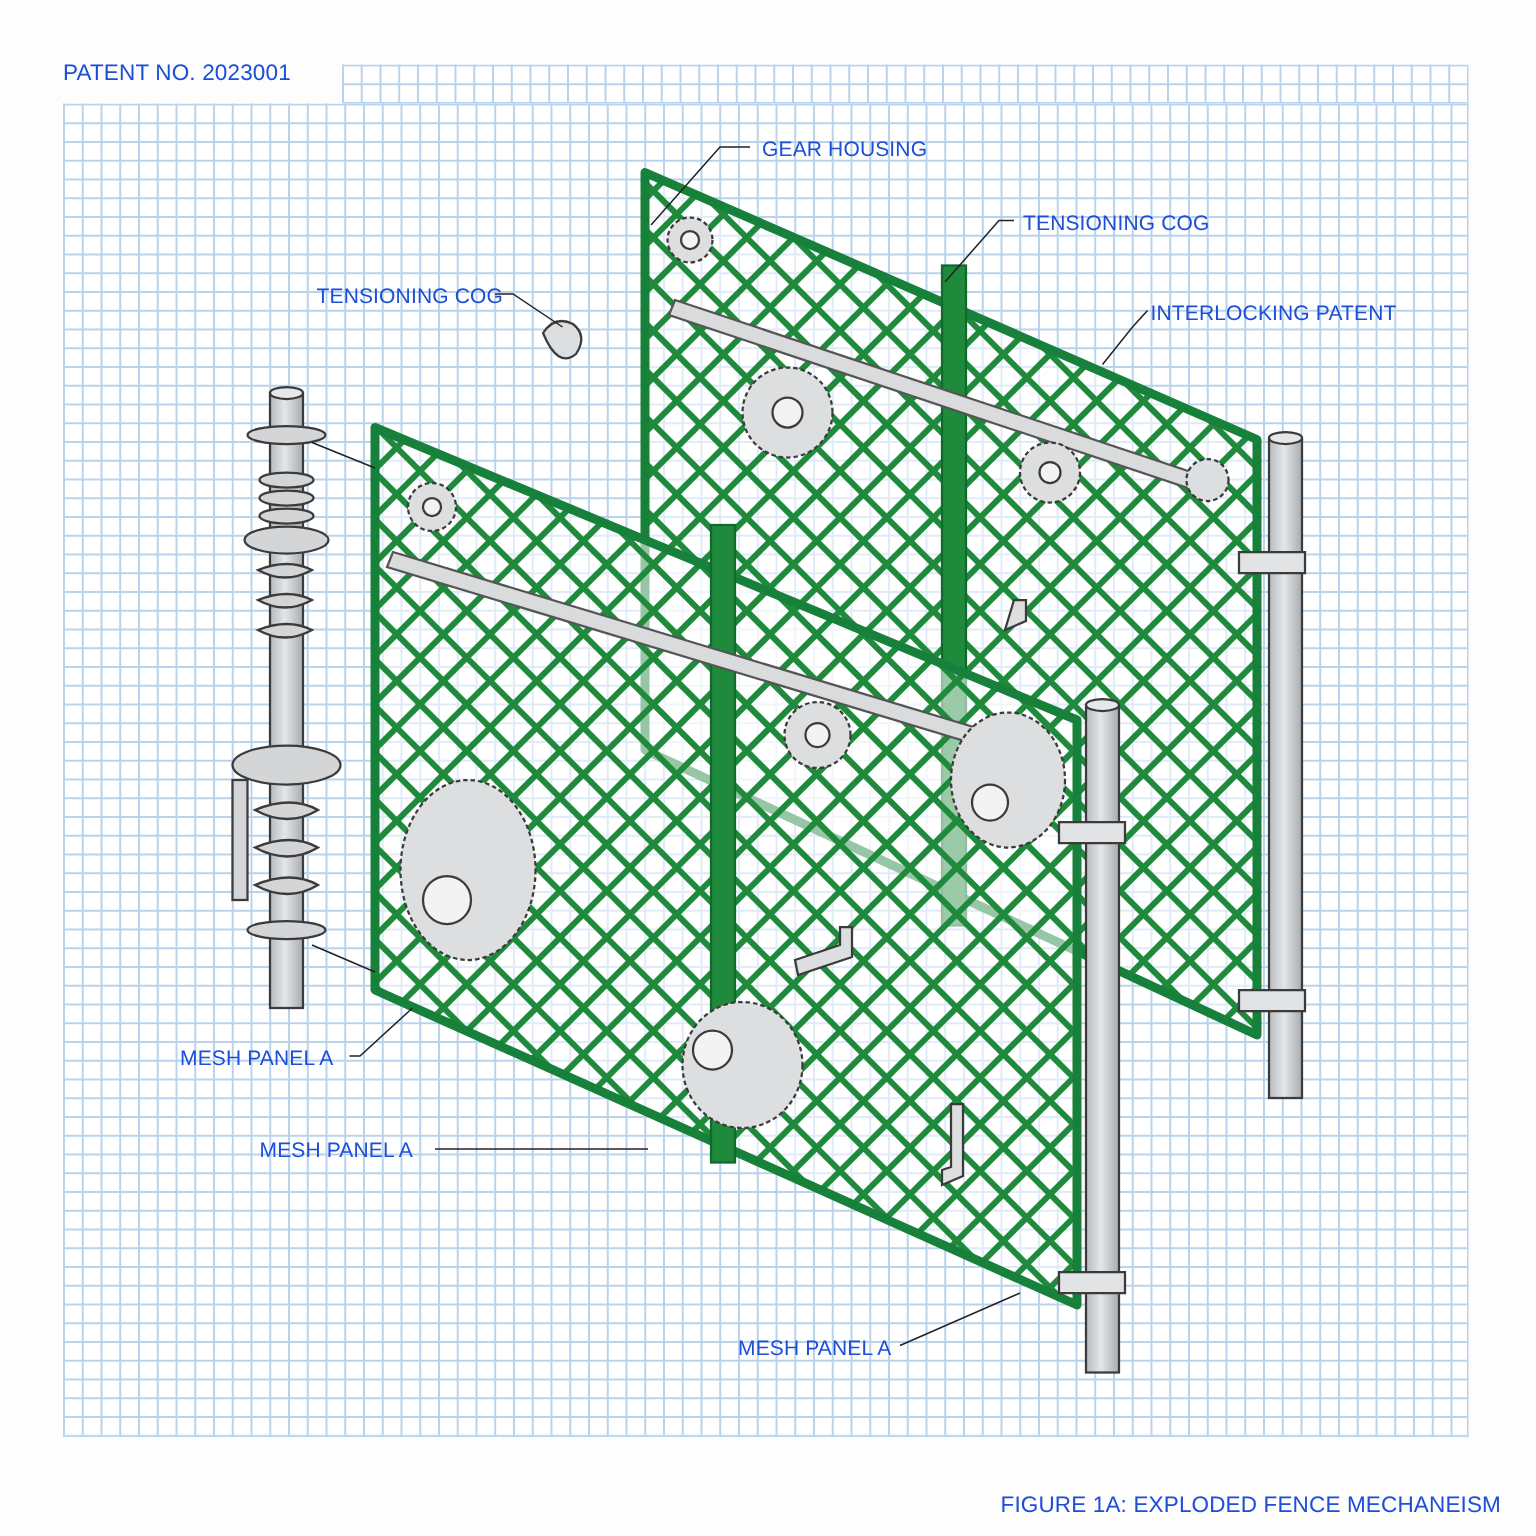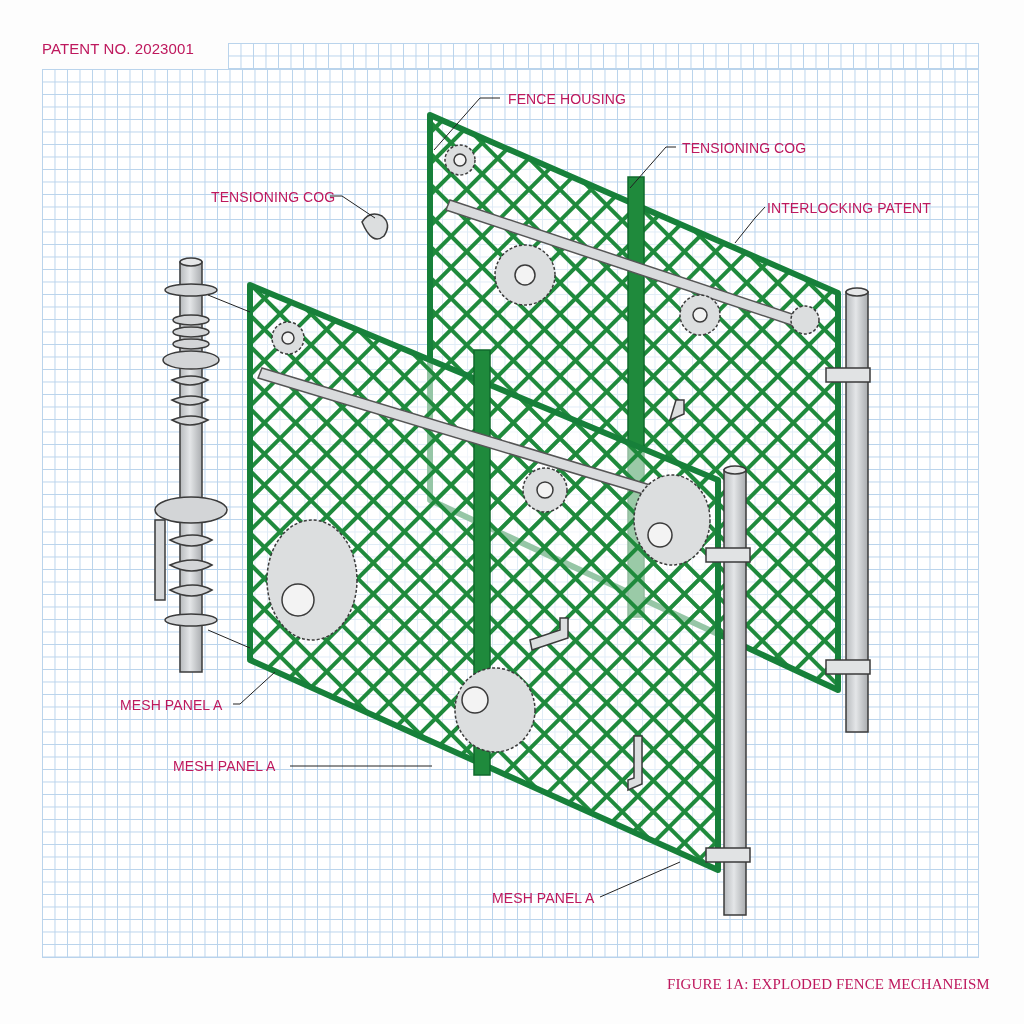--- a/index.html
+++ b/index.html
@@ -14,21 +14,21 @@
     background-image:
       linear-gradient(to right, #b9d3ec 1px, transparent 1px),
       linear-gradient(to bottom, #b9d3ec 1px, transparent 1px);
     background-size: 12.5px 12.5px;
     border-right: 1px solid #b9d3ec;
     border-bottom: 1px solid #b9d3ec;
   }
   #grid-main { left: 42px; top: 69px; width: 936px; height: 888px; }
   #grid-notch { left: 228px; top: 43px; width: 750px; height: 27px; background-position: 0 0; }
   .label {
-    position: absolute; color: #be185d; font-size: 14px; letter-spacing: 0.1px;
+    position: absolute; color: #1d4ed8; font-size: 14px; letter-spacing: 0.1px;
     white-space: nowrap; line-height: 16px;
   }
   .patent { font-size: 15px; }
   .caption { font-size: 15px; }
   svg.drawing { position: absolute; left: 0; top: 0; }
 </style>
 </head>
 <body>
 
 <div class="grid-area" id="grid-notch"></div>
@@ -127,20 +127,20 @@
     <polyline points="765,207 755,218 735,243"></polyline>
     <polyline points="233,704 240,704 275,672"></polyline>
     <line x1="290" y1="766" x2="432" y2="766"></line>
     <line x1="600" y1="897" x2="680" y2="862"></line>
     <line x1="208" y1="295" x2="250" y2="312"></line>
     <line x1="208" y1="630" x2="250" y2="648"></line>
   </g>
 </svg>
 
 <div class="label patent" style="left:42px; top:41px;">PATENT NO. 2023001</div>
-<div class="label" style="left:508px; top:91px;">FENCE HOUSING</div>
+<div class="label" style="left:508px; top:91px;">GEAR HOUSING</div>
 <div class="label" style="left:682px; top:140px;">TENSIONING COG</div>
 <div class="label" style="left:211px; top:189px;">TENSIONING COG</div>
 <div class="label" style="left:767px; top:200px;">INTERLOCKING PATENT</div>
 <div class="label" style="left:120px; top:697px;">MESH PANEL A</div>
 <div class="label" style="left:173px; top:758px;">MESH PANEL A</div>
 <div class="label" style="left:492px; top:890px;">MESH PANEL A</div>
-<div class="label caption" style="left:667px; top:976px;font-family:Liberation Serif, serif;">FIGURE 1A: EXPLODED FENCE MECHANEISM</div>
+<div class="label caption" style="left:667px; top:996px;">FIGURE 1A: EXPLODED FENCE MECHANEISM</div>
 
 </body></html>

